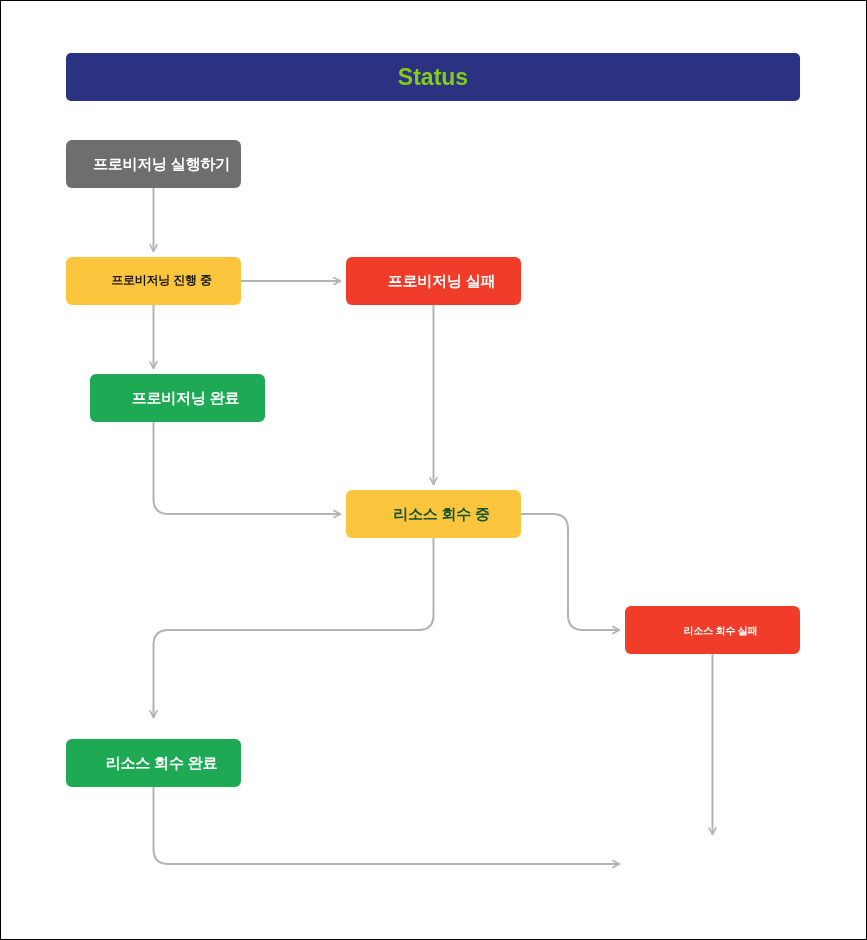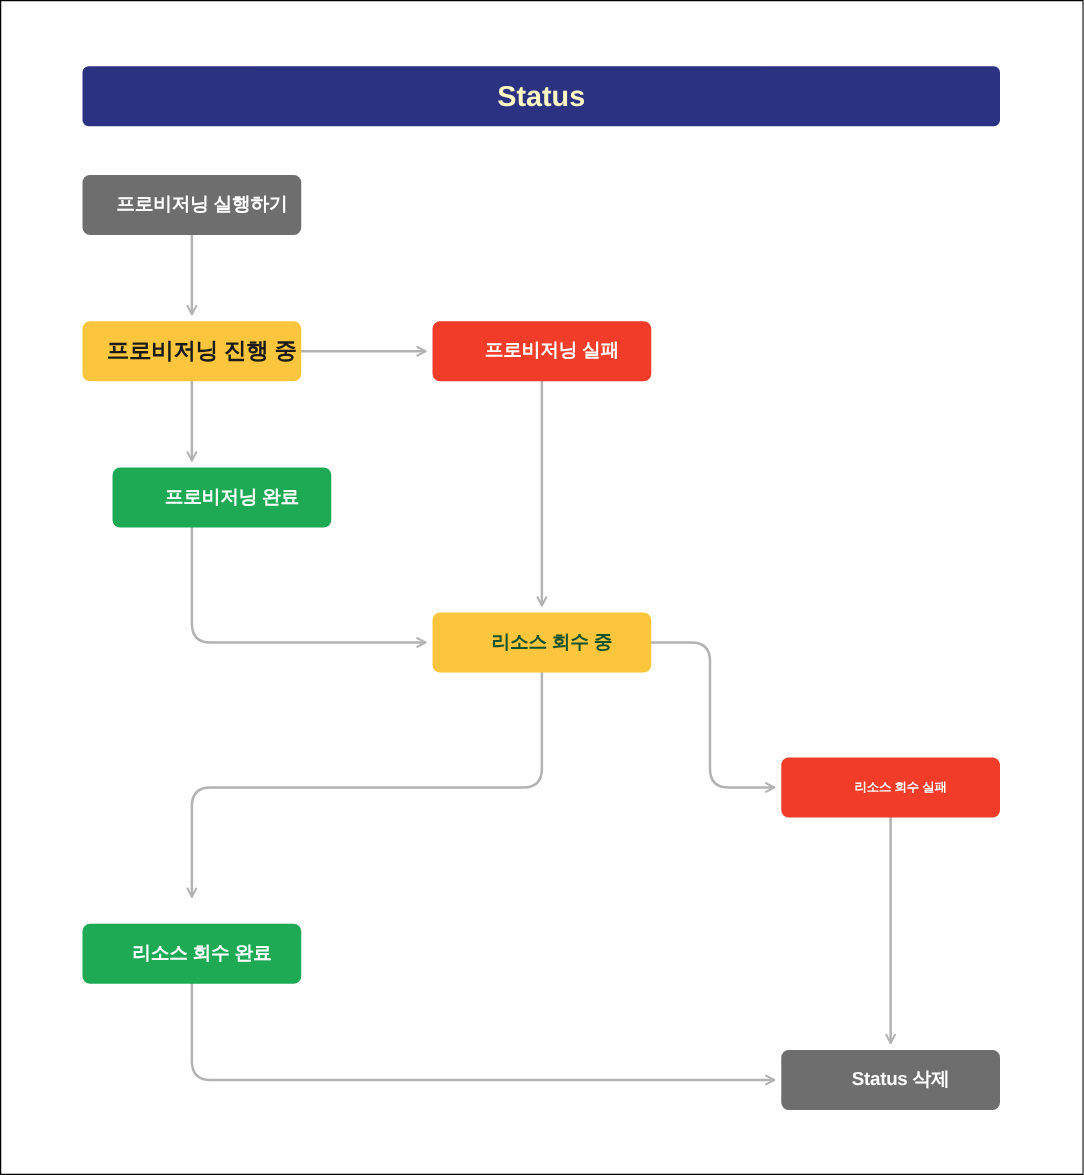--- a/index.html
+++ b/index.html
@@ -41,27 +41,27 @@
     position: absolute;
     left: 65px;
     top: 52px;
     width: 734px;
     height: 48px;
     background: #2b3281;
     border-radius: 5px;
     display: flex;
     align-items: center;
     justify-content: center;
-    color: #fef9c3;
+    color: #84cc16;
     font-size: 23px;
     font-weight: bold;
     z-index: 2;
   }
   .n-start   { left: 65px;  top: 139px; width: 175px; height: 48px; background: #6e6e6e; font-size: 15px; }
-  .n-prov    { left: 65px;  top: 256px; width: 175px; height: 48px; background: #fbc53d; color: #1a1a1a; font-size: 18px; }
+  .n-prov    { left: 65px;  top: 256px; width: 175px; height: 48px; background: #fbc53d; color: #1a1a1a; font-size: 12px; }
   .n-provf   { left: 345px; top: 256px; width: 175px; height: 48px; background: #f03c28; font-size: 15px; }
   .n-provd   { left: 65px;  top: 373px; width: 175px; height: 48px; background: #1eaa55; font-size: 15px; margin-left: 24px; }
   .n-rec     { left: 345px; top: 489px; width: 175px; height: 48px; background: #fbc53d; color: #14532d; font-size: 15px; }
   .n-recf    { left: 624px; top: 605px; width: 175px; height: 48px; background: #f03c28; font-size: 10px; }
   .n-recd    { left: 65px;  top: 722px; width: 175px; height: 48px; background: #1eaa55; font-size: 15px; margin-top: 16px; }
   .n-del     { left: 624px; top: 839px; width: 175px; height: 48px; background: #6e6e6e; font-size: 15px; }
 </style>
 </head>
 <body>
 
@@ -120,17 +120,14 @@
   </div>
 
   <div class="node n-recf">
     <span>리소스 회수 실패</span>
   </div>
 
   <div class="node n-recd">
     <span>리소스 회수 완료</span>
   </div>
 
-  <div class="node n-del">
-    <span>Status 삭제</span>
-  </div>
 
 </div>
 
 </body></html>

